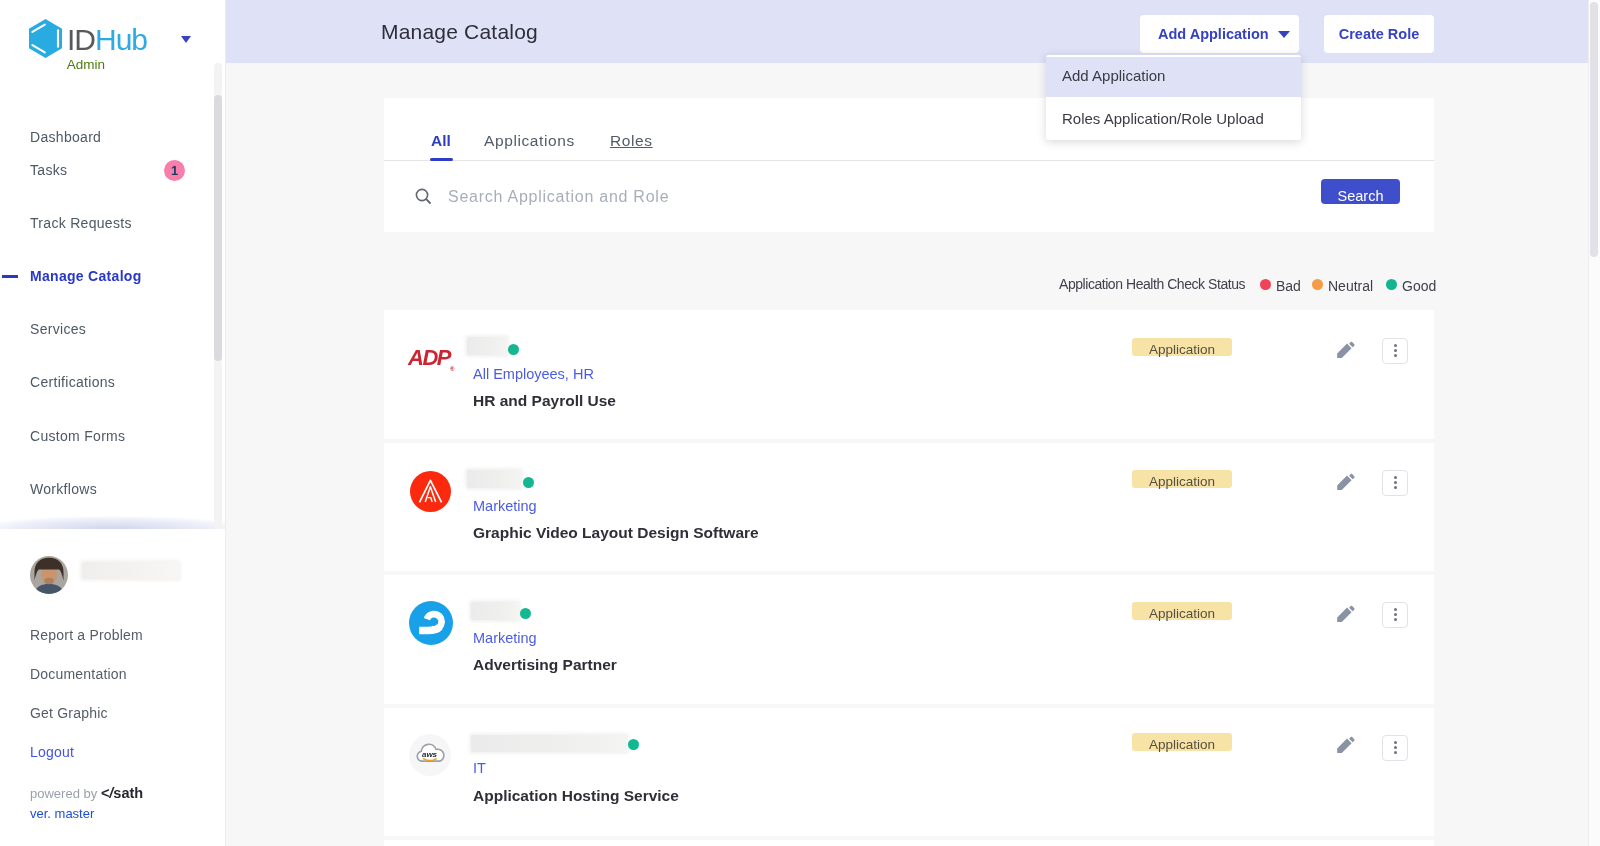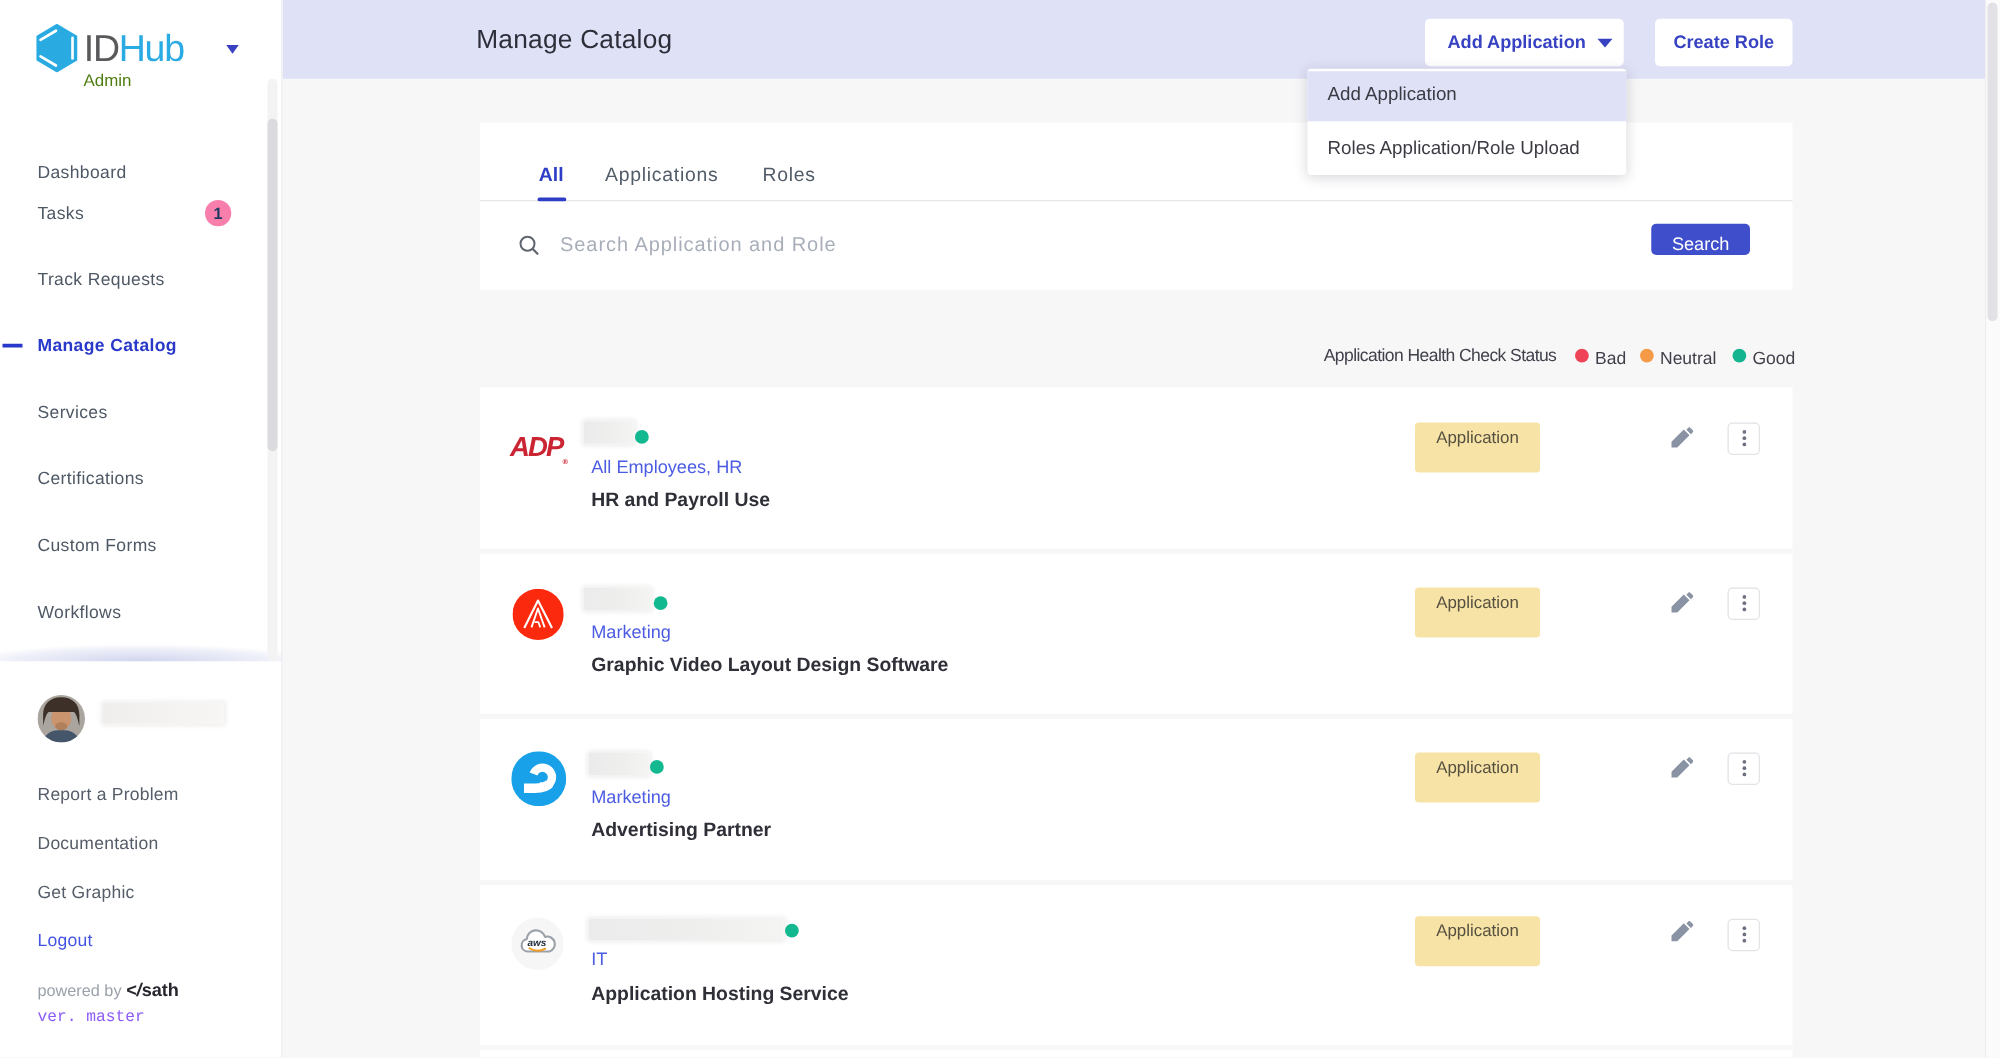--- a/index.html
+++ b/index.html
@@ -6,41 +6,41 @@
   body{width:1600px;height:846px;overflow:hidden;font-family:"Liberation Sans",sans-serif;}
   .abs{position:absolute;}
   #app{position:relative;width:1600px;height:846px;background:#f7f7f8;overflow:hidden;}
   .navitem{position:absolute;left:30px;font-size:14px;color:#4e5865;letter-spacing:.3px;}
   .botlink{position:absolute;left:30px;font-size:14px;color:#555d68;letter-spacing:.2px;}
   .rowcard{position:absolute;left:384px;width:1050px;background:#fff;}
   .namebar{position:absolute;border-radius:2px;background:linear-gradient(90deg,#ebebeb 0%,#efefee 60%,#f4f4f3 100%);box-shadow:0 0 3px 2px rgba(240,240,240,.85);}
   .dot{position:absolute;width:11px;height:11px;border-radius:50%;background:#12b890;}
   .rowlink{position:absolute;left:473px;font-size:14.5px;color:#4c5ce2;}
   .rowdesc{position:absolute;left:473px;font-size:15.5px;color:#2e2f37;font-weight:bold;}
-  .badge{position:absolute;left:1132px;width:100px;height:40px;background:#f8e3a7;border-radius:3px;font-size:13.5px;color:#55503f;text-align:center;line-height:24px;}
+  .badge{position:absolute;left:1132px;width:100px;height:18px;background:#f8e3a7;border-radius:3px;font-size:13.5px;color:#55503f;text-align:center;line-height:24px;}
   .kebab{position:absolute;left:1382px;width:24px;height:24px;border:1px solid #e2e2e7;border-radius:4px;background:#fff;}
   .kdot{position:absolute;left:10.5px;width:3px;height:3px;border-radius:50%;background:#6e7181;}
   .btn{position:absolute;top:15px;height:38px;background:#fff;border-radius:4px;color:#3642c2;font-size:15px;font-weight:700;text-align:center;line-height:38px;}
 </style>
 </head>
 <body>
 <div id="app">
 
   <div class="abs" style="left:226px;top:0;width:1374px;height:63px;background:#dfe1f6;"></div>
   <div class="abs" style="left:381px;top:20px;font-size:21px;color:#2d2e3a;font-weight:500;letter-spacing:.2px;">Manage Catalog</div>
   <div class="btn" style="left:1140px;width:159px;text-align:left;">
     <span style="position:absolute;left:18px;top:0;font-size:14.5px;">Add Application</span>
     <span class="abs" style="left:138px;top:16px;width:0;height:0;border-left:6px solid transparent;border-right:6px solid transparent;border-top:7.5px solid #3642c2;"></span>
   </div>
   <div class="btn" style="left:1324px;width:110px;font-size:14.5px;">Create Role</div>
 
   <div class="abs" style="left:384px;top:98px;width:1050px;height:134px;background:#fff;"></div>
   <div class="abs" style="left:431px;top:132px;font-size:15.5px;font-weight:700;color:#2d3dc6;">All</div>
   <div class="abs" style="left:484px;top:132px;font-size:15.5px;letter-spacing:0.6px;color:#515c68;">Applications</div>
-  <div class="abs" style="left:610px;top:132px;font-size:15.5px;letter-spacing:0.6px;color:#515c68;">Roles</div>
+  <div class="abs" style="left:610px;top:132px;font-size:15.5px;letter-spacing:0.6px;color:#515c68;text-decoration:underline;">Roles</div>
   <div class="abs" style="left:384px;top:160px;width:1050px;height:1px;background:#e6e6e9;"></div>
   <div class="abs" style="left:430px;top:157.5px;width:23px;height:3px;background:#2d3dc6;border-radius:2px;"></div>
   <svg class="abs" style="left:414px;top:187px;" width="19" height="19" viewBox="0 0 19 19">
     <circle cx="8" cy="8" r="5.6" fill="none" stroke="#5f6670" stroke-width="1.6"></circle>
     <line x1="12.2" y1="12.2" x2="16" y2="16" stroke="#5f6670" stroke-width="1.8" stroke-linecap="round"></line>
   </svg>
   <div class="abs" style="left:448px;top:188px;font-size:16px;letter-spacing:0.75px;color:#a8aeb9;">Search Application and Role</div>
   <div class="abs" style="left:1321px;top:179px;width:79px;height:25px;background:#3f4ecb;border-radius:4px;color:#fff;font-size:14.5px;text-align:center;line-height:35px;">Search</div>
 
   <div class="abs" style="left:1059px;top:276px;font-size:14px;letter-spacing:-0.45px;color:#41414c;">Application Health Check Status</div>
@@ -174,20 +174,20 @@
       <ellipse cx="19" cy="25" rx="4.8" ry="3.2" fill="#b07f5c"></ellipse>
     </g>
   </svg>
   <div class="abs" style="left:82px;top:562px;width:97px;height:17px;border-radius:2px;background:linear-gradient(90deg,#efeeed,#f7f6f5);box-shadow:0 0 3px 2px rgba(243,242,241,.9);"></div>
 
   <div class="botlink" style="top:627px;">Report a Problem</div>
   <div class="botlink" style="top:666px;">Documentation</div>
   <div class="botlink" style="top:705px;">Get Graphic</div>
   <div class="botlink" style="top:744px;color:#4353e2;">Logout</div>
   <div class="abs" style="left:30px;top:785px;font-size:13px;color:#9ba1ab;">powered by <span style="font-size:14.5px;color:#26262e;font-weight:700;"><i>&lt;/</i><span style="font-weight:600;">sath</span></span></div>
-  <div class="abs" style="left:30px;top:806px;font-size:13px;color:#8b5cf6;font-family:Liberation Mono, monospace;">ver. master</div>
+  <div class="abs" style="left:30px;top:806px;font-size:13px;color:#1d4ed8;">ver. master</div>
 
   <div class="abs" style="left:214px;top:63px;width:8px;height:466px;background:#f3f3f4;border-radius:4px;"></div>
   <div class="abs" style="left:214px;top:95px;width:8px;height:266px;background:#dbdbdf;border-radius:4px;"></div>
   <div class="abs" style="left:1588px;top:0;width:12px;height:846px;background:#fbfbfc;border-left:1px solid #ededf0;box-sizing:border-box;"></div>
   <div class="abs" style="left:1590px;top:2px;width:8px;height:255px;background:#e2e2e6;border-radius:4px;"></div>
 
 </div>
 
 </body></html>

